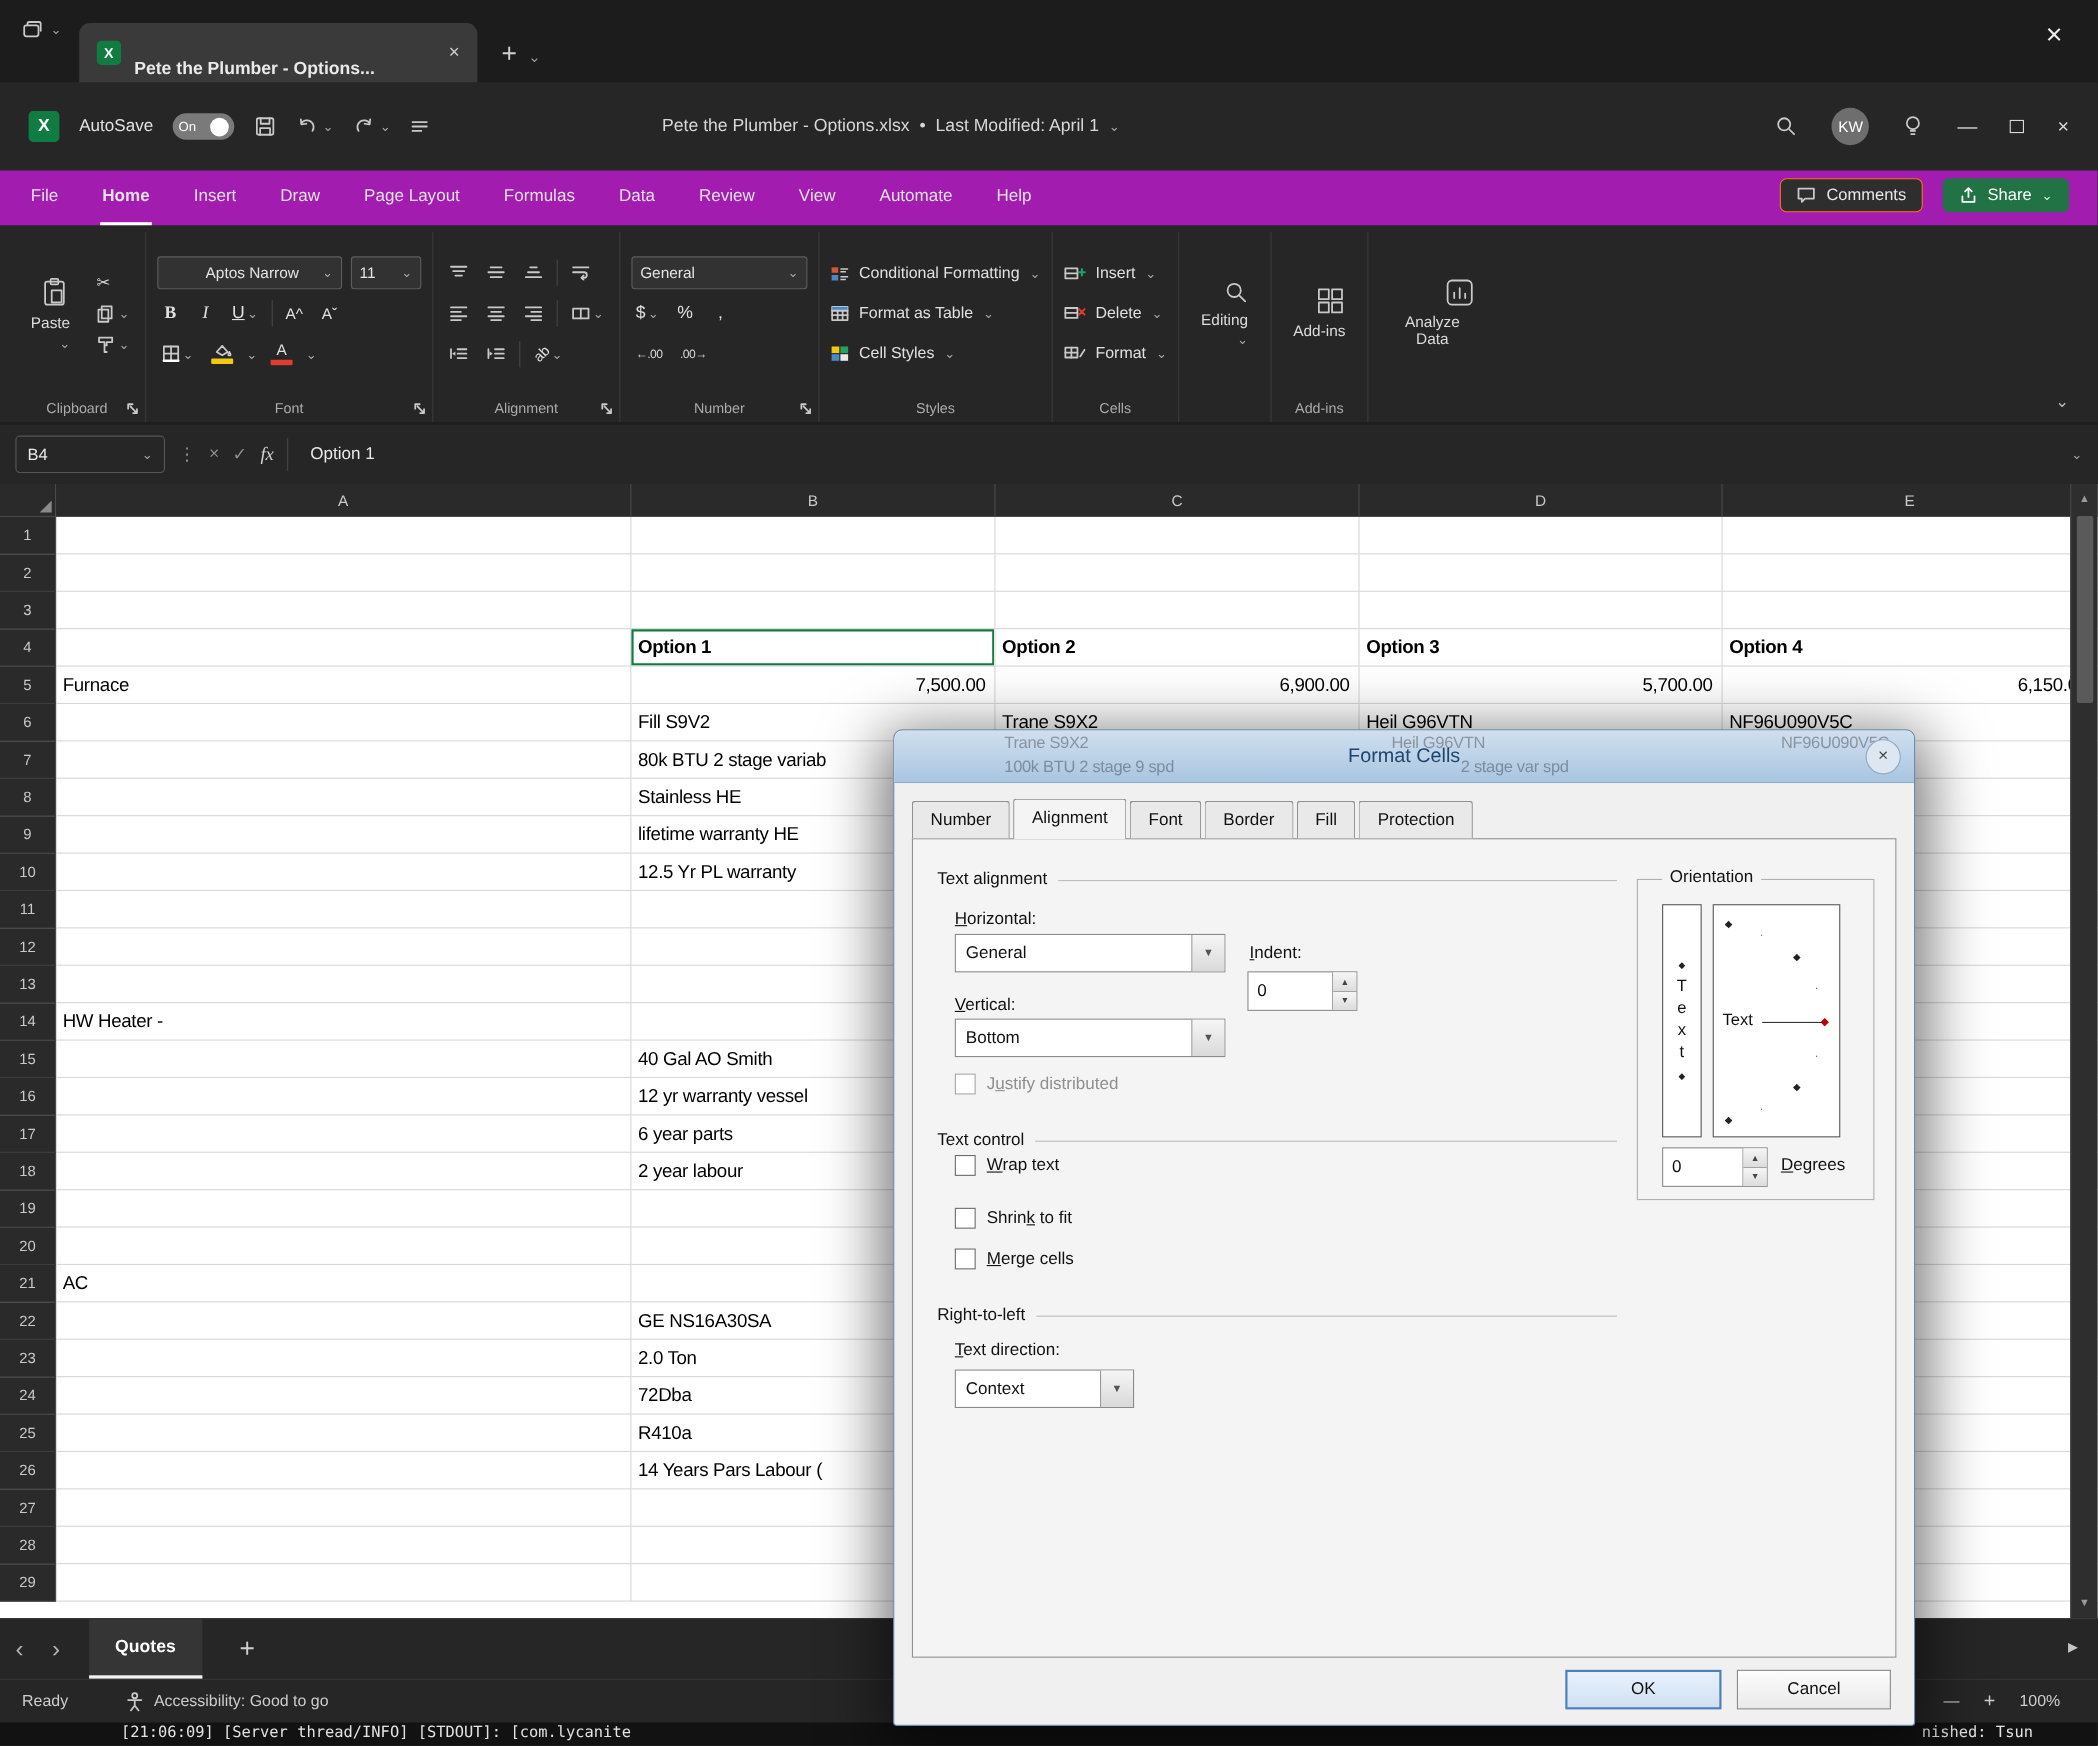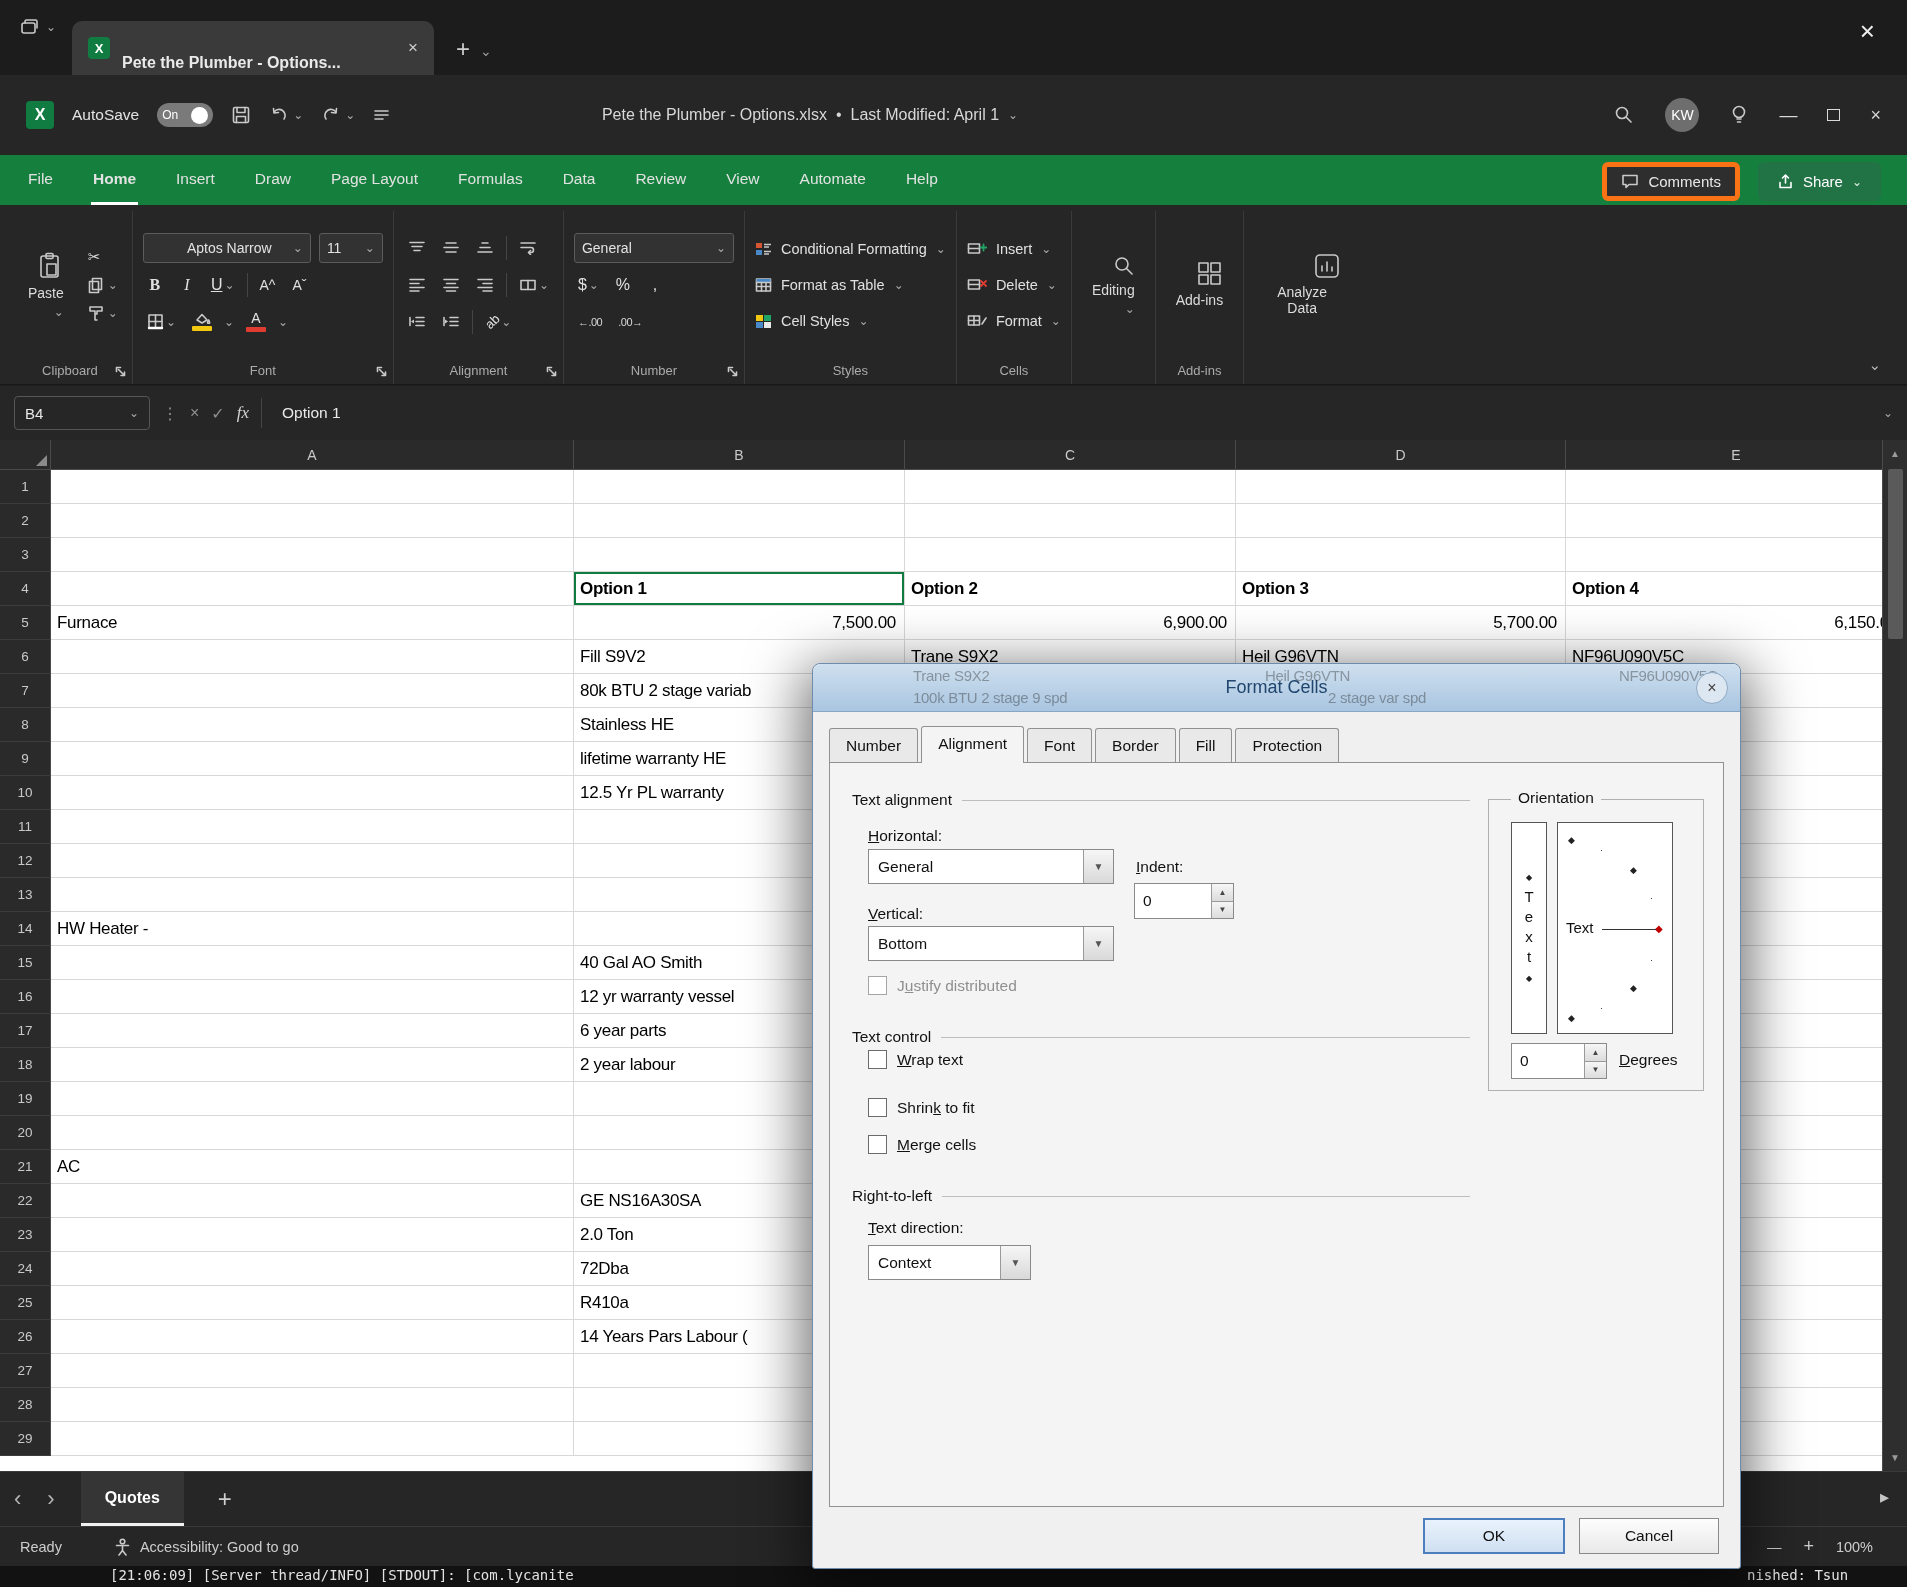--- a/index.html
+++ b/index.html
@@ -31,26 +31,26 @@
   .tbi{display:flex;align-items:center;gap:4px;color:#a8a8a8;}
   .tb-title{position:absolute;left:520px;width:580px;text-align:center;color:#d8d8d8;font-size:16px;
     display:flex;justify-content:center;gap:9px;align-items:center;white-space:nowrap;}
   .tb-right{margin-left:auto;display:flex;align-items:center;gap:30px;}
   .avatar{width:34px;height:34px;border-radius:50%;background:#6e6e6e;color:#fff;font-size:14px;
     display:flex;align-items:center;justify-content:center;}
   .maxbox{width:13px;height:12px;border:1.6px solid #d9d9d9;display:inline-block;}
   .tb-glyph{color:#d9d9d9;font-size:18px;}
 
   
-  .menubar{height:50px;background:#15803d;display:flex;align-items:stretch;padding:0 0 0 26px;gap:36px;
+  .menubar{height:50px;background:#a21caf;display:flex;align-items:stretch;padding:0 0 0 26px;gap:36px;
     position:relative;flex:none;}
   .rtab{display:flex;align-items:center;color:#e2e2e2;font-size:15.5px;border-bottom:3px solid transparent;padding:0 2px;}
   .rtab.active{font-weight:700;border-bottom-color:#fff;}
   .mb-right{position:absolute;right:26px;top:7px;display:flex;gap:18px;}
-  .pill-btn{display:flex;align-items:center;gap:9px;border:5px solid #f97316;border-radius:6px;
+  .pill-btn{display:flex;align-items:center;gap:9px;border:1px solid #f97316;border-radius:6px;
     padding:6px 14px;color:#e8e8e8;font-size:15px;background:#2e2e2e;}
   .pill-btn.share{background:#217346;border-color:#217346;color:#fff;}
 
   
   .ribbon{height:180px;background:#262626;display:flex;padding:6px 8px 0 8px;position:relative;
     border-bottom:1px solid #191919;flex:none;}
   .rgroup{display:flex;flex-direction:column;border-right:1px solid #3a3a3a;padding:2px 10px 0 10px;}
   .rg-content{flex:1;display:flex;}
   .rg-label{height:28px;display:flex;align-items:center;justify-content:center;gap:8px;
     color:#ababab;font-size:13px;position:relative;padding:0 10px;}

